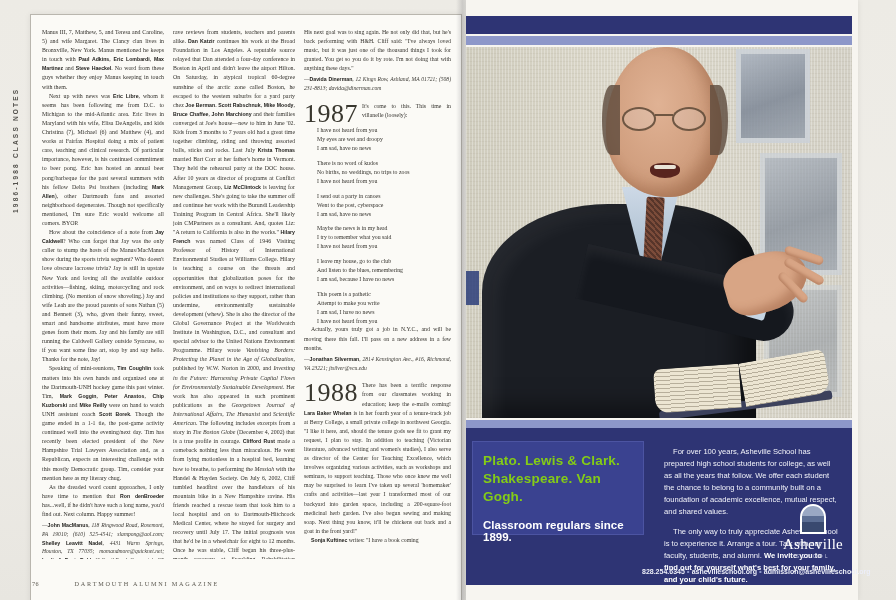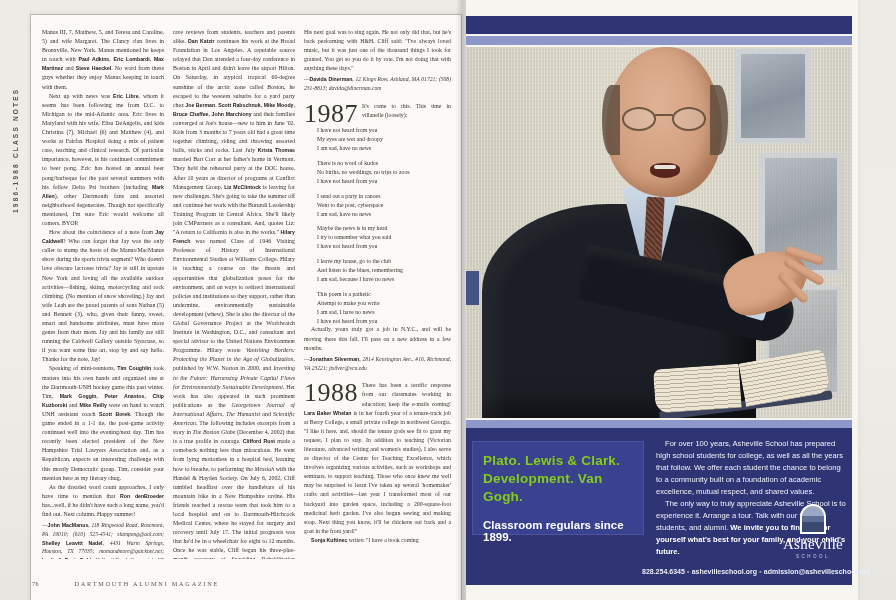--- a/index.html
+++ b/index.html
@@ -109,21 +109,21 @@
   .ad-botstripe{position:absolute;left:0;top:404px;width:386px;height:8px;background:#8d97c9;}
   .ad-botband{position:absolute;left:0;top:412px;width:386px;height:157px;}
   .headline-panel{position:absolute;left:6px;top:13px;width:172px;height:94px;
     background:#3a4290;border:1px solid #4c54a2;box-sizing:border-box;padding:10px 0 0 10px;}
   .headline{font-family:"Liberation Sans",sans-serif;font-weight:bold;color:#84cc16;
     font-size:13.5px;line-height:18px;letter-spacing:.2px;margin:0;}
   .tagline{font-family:"Liberation Sans",sans-serif;font-weight:bold;color:#ffffff;
     font-size:11.5px;margin-top:13px;}
   .ad-copy{position:absolute;left:190px;top:10px;width:190px;
     font-family:"Liberation Sans",sans-serif;font-size:7.6px;line-height:12px;color:#f2f3fa;}
-  .ad-copy p{margin:0;text-indent:9px;}
+  .ad-copy p{margin:8px;text-indent:9px;}
   .ad-copy b{color:#ffffff;}
   .logo{position:absolute;right:6px;top:76px;width:66px;text-align:center;color:#fff;}
   .logo-arch{width:26px;height:30px;margin:0 auto 2px;border:2px solid #fff;
     border-radius:14px 14px 0 0;box-sizing:border-box;
     background:linear-gradient(180deg,#9aa8c4 0 38%,#5c6e94 38% 62%,#39496f 62% 100%);}
   .logo-name{font-family:"Liberation Serif",serif;font-size:15px;letter-spacing:.3px;}
   .logo-sub{font-family:"Liberation Sans",sans-serif;font-size:4.5px;letter-spacing:2.5px;margin-top:1px;color:#cdd2e8;}
   .contact{position:absolute;left:176px;bottom:9px;width:204px;display:flex;align-items:center;
     justify-content:space-between;font-family:"Liberation Sans",sans-serif;font-weight:bold;
     font-size:7px;color:#eceef8;}
@@ -231,21 +231,21 @@
         <div class="bpage l"></div>
         <div class="bpage r"></div>
       </div>
     </div>
 
     <div class="ad-botstripe"></div>
     <div class="ad-botband band">
       <div class="headline-panel">
         <p class="headline">
           <span>Plato. Lewis &amp; Clark.</span><br>
-          <span>Development. Van Gogh.</span>
+          <span>Shakespeare. Van Gogh.</span>
         </p>
         <div class="tagline">Classroom regulars since 1899.</div>
       </div>
 
       <div class="ad-copy">
           <p>For over 100 years, Asheville School has prepared high school students for college, as well as all the years that follow. We offer each student the chance to belong to a community built on a foundation of academic excellence, mutual respect, and shared values.</p>
           <p>The only way to truly appreciate Asheville School is to experience it. Arrange a tour. Talk with our faculty, students, and alumni. <b class="nm">We invite you to find out for yourself what's best for your family, and your child's future.</b></p>
         </div>
 
       <div class="logo">

